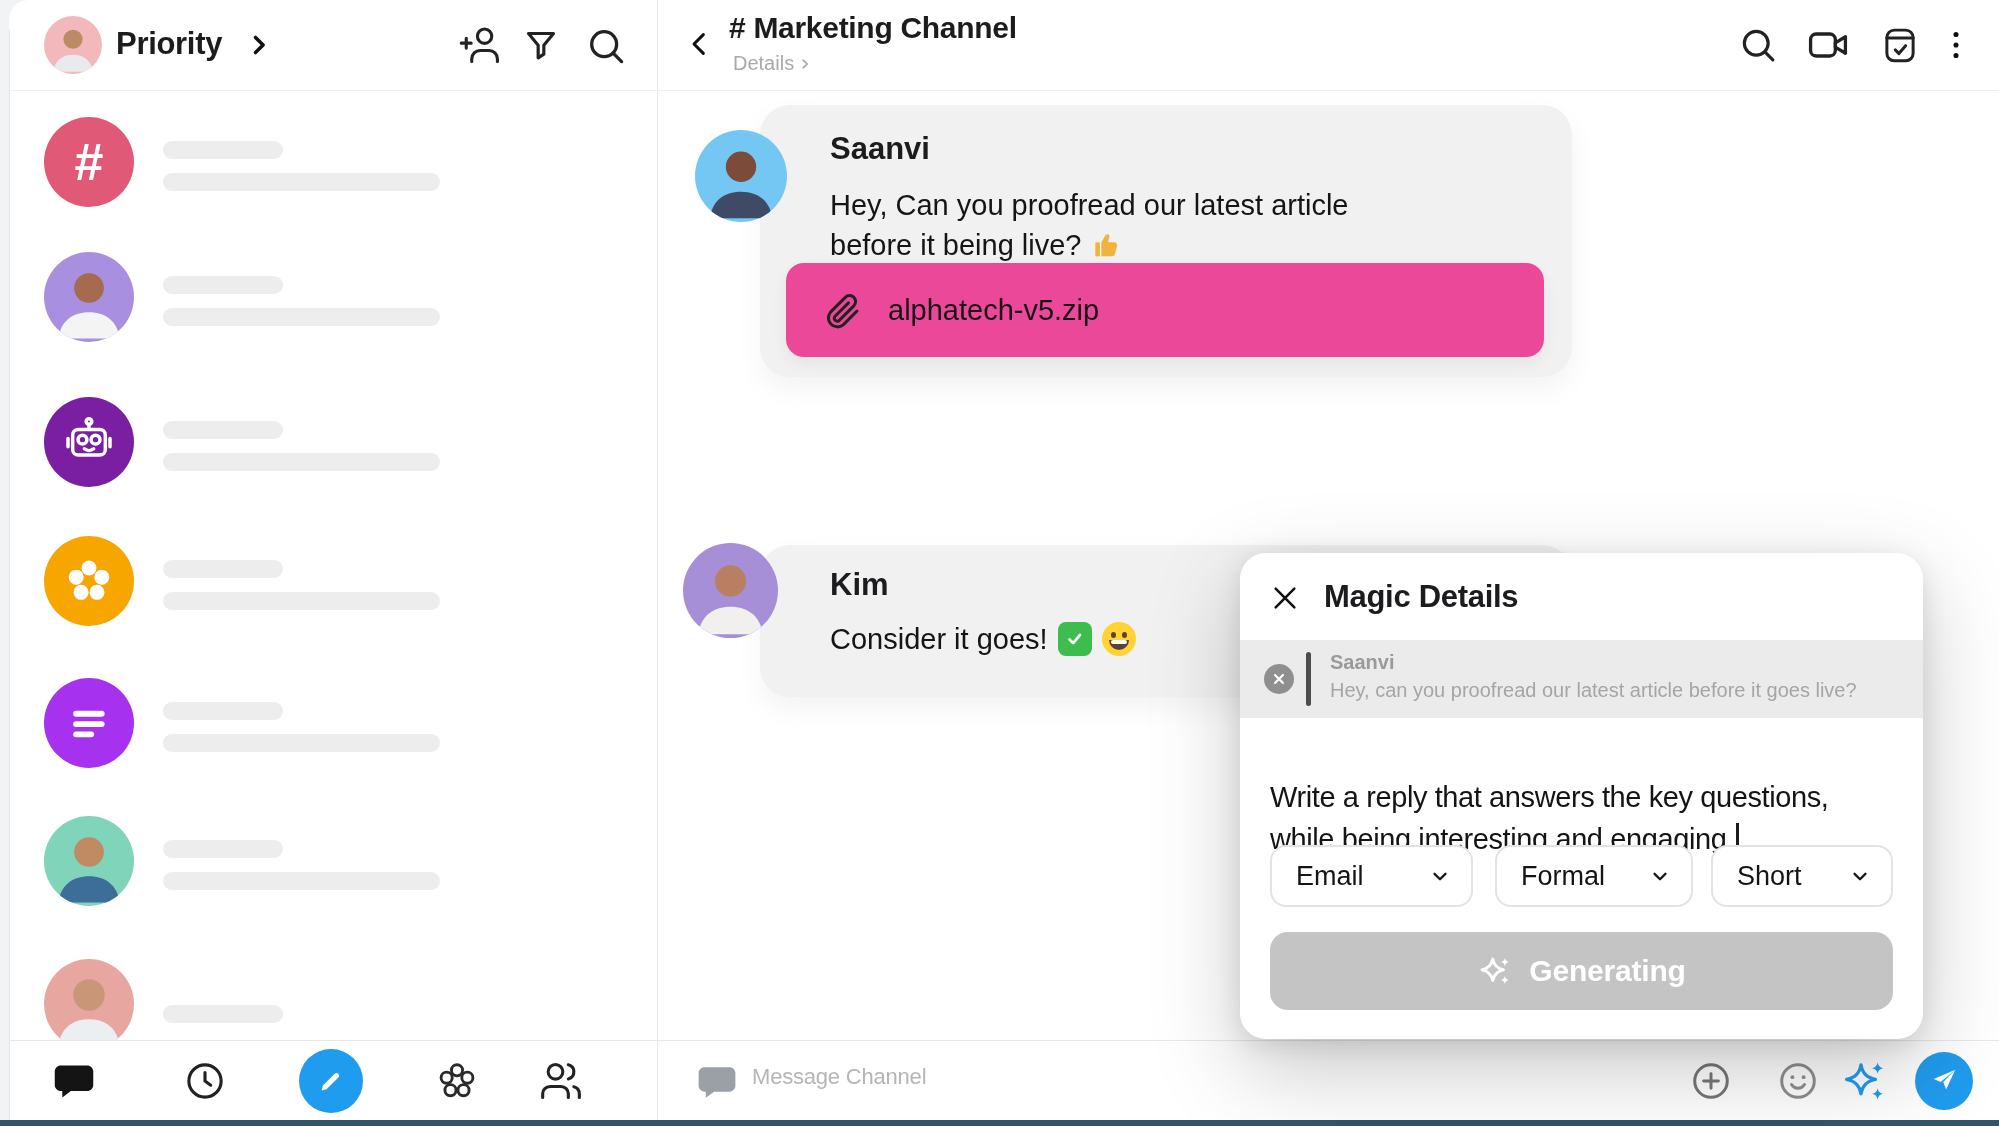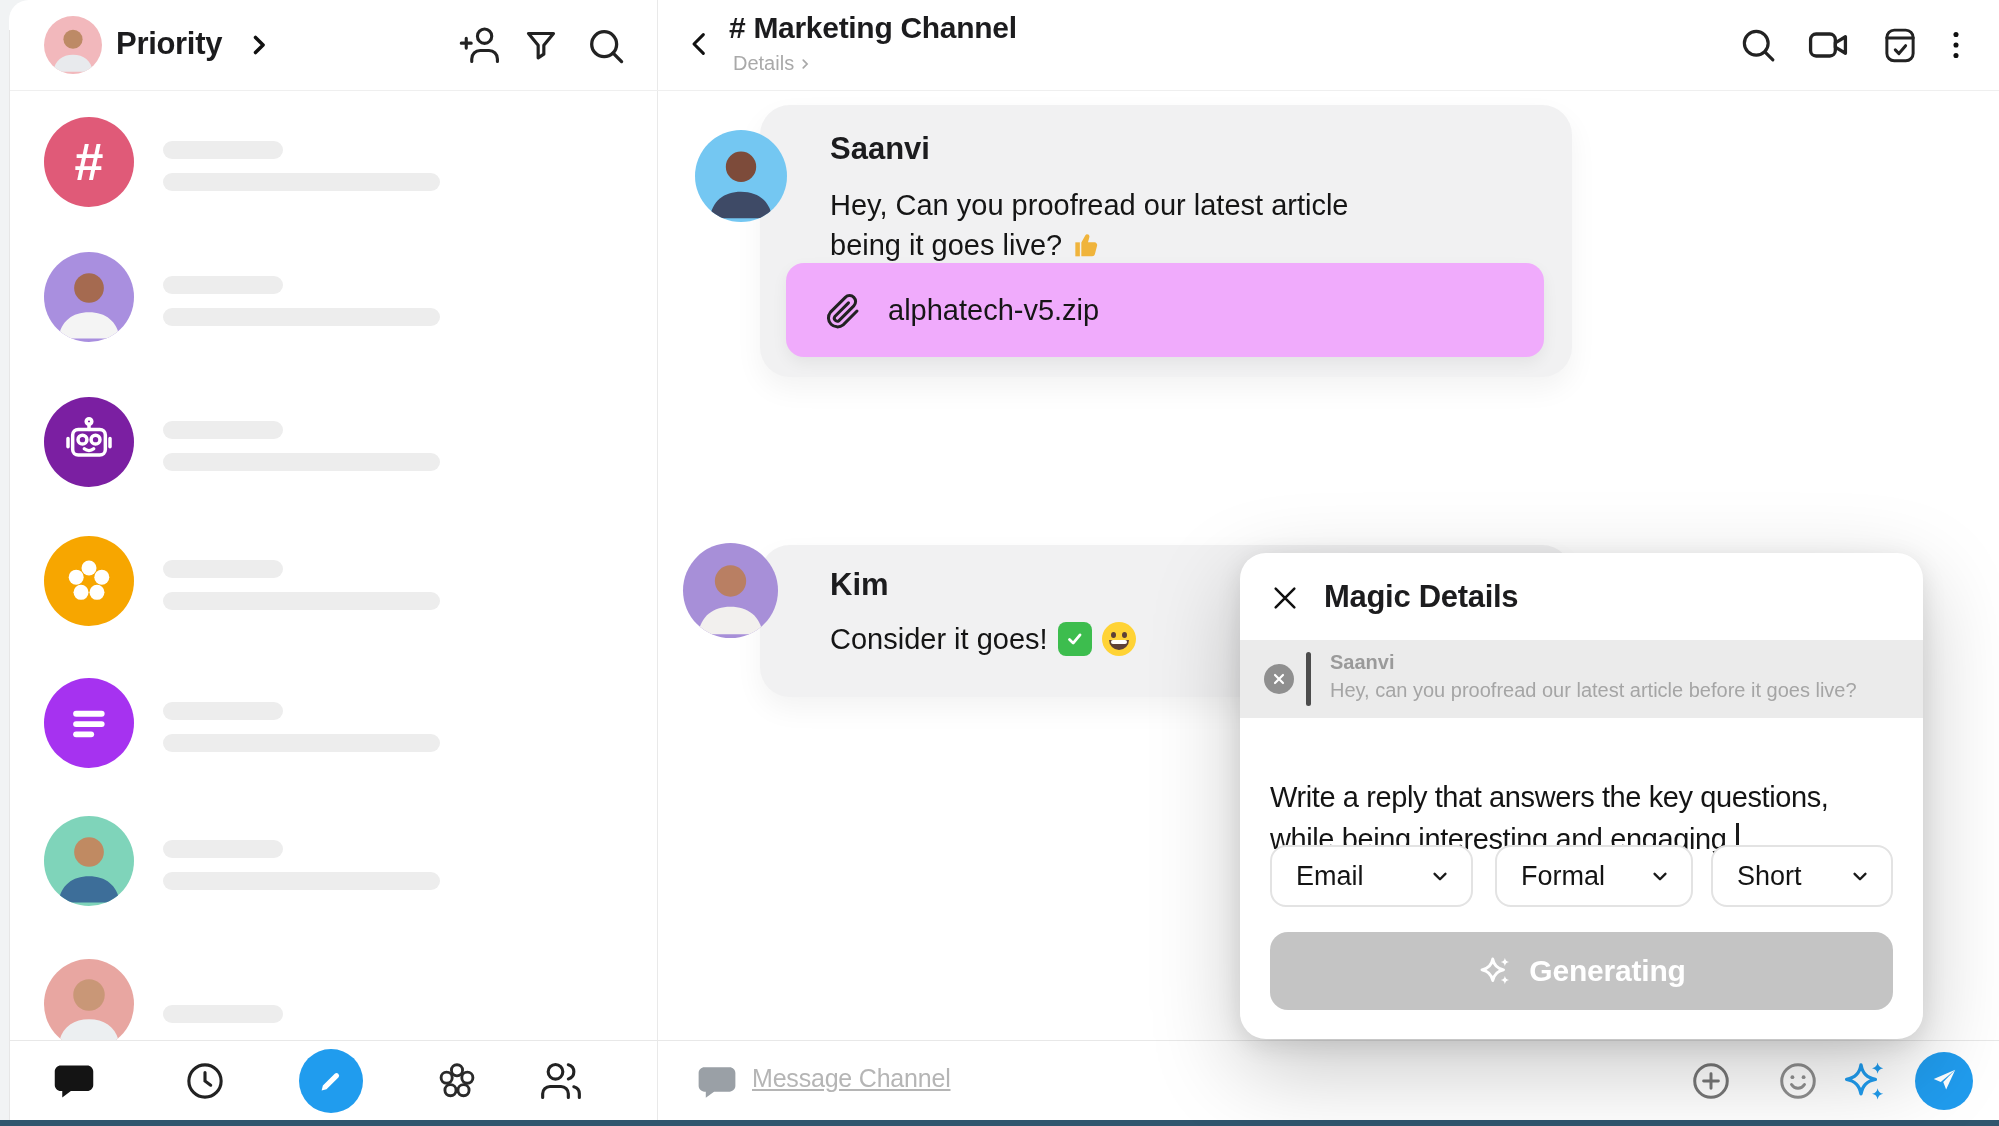--- a/index.html
+++ b/index.html
@@ -40,21 +40,21 @@
   
   .toolbar-ic{top:1058px;width:46px;height:46px;}
   .compose-circle{left:299px;top:1049px;width:64px;height:64px;border-radius:50%;
                   display:flex;align-items:center;justify-content:center;}
 
   
   .bubble{background:#f1f1f2;border-radius:30px;box-shadow:0 12px 28px rgba(0,0,0,.05);}
   .msg-avatar{width:92px;height:92px;border-radius:50%;overflow:hidden;z-index:3;}
   .msg-name{position:absolute;left:70px;font-size:31px;font-weight:bold;}
   .msg-text{position:absolute;left:70px;font-size:29px;line-height:40px;color:#151515;display:flex;align-items:center;gap:10px;flex-wrap:wrap;}
-  .attach-card{position:absolute;left:26px;top:158px;width:758px;height:94px;background:#f0abfc;border-radius:18px;
+  .attach-card{position:absolute;left:26px;top:158px;width:758px;height:94px;background:#ec4899;border-radius:18px;
                box-shadow:0 6px 16px rgba(0,0,0,.06);display:flex;align-items:center;gap:26px;padding-left:36px;box-sizing:border-box;}
   .attach-name{font-size:29px;color:#161616;}
 
   
   .emoji-check{width:34px;height:34px;background:#3dbd4e;border-radius:8px;display:inline-flex;align-items:center;justify-content:center;}
   .emoji-grin{width:34px;height:34px;background:#ffd335;border-radius:50%;position:relative;display:inline-block;}
   .emoji-grin .eye{position:absolute;top:10px;width:5px;height:6px;border-radius:50%;background:#5d4037;}
   .emoji-grin .mouth{position:absolute;left:7px;top:18px;width:20px;height:10px;background:#5d4037;border-radius:0 0 10px 10px;overflow:hidden;}
   .emoji-grin .teeth{position:absolute;left:2px;top:0;width:16px;height:4px;background:#fff;border-radius:2px;}
 
@@ -72,21 +72,21 @@
   .popup-prompt{position:absolute;left:30px;top:183px;font-size:29px;line-height:42px;color:#141414;letter-spacing:-.4px;white-space:nowrap;margin-top:40px;}
   .caret{display:inline-block;width:3px;height:30px;background:#1b1b1b;vertical-align:-4px;margin-left:2px;}
   .dropdown{position:absolute;top:292px;height:62px;border:2px solid #e3e3e3;border-radius:16px;box-sizing:border-box;
             display:flex;align-items:center;justify-content:space-between;padding:0 18px 0 24px;background:#fff;}
   .dropdown .val{font-size:27px;color:#141414;}
   .gen-btn{position:absolute;left:30px;top:379px;width:623px;height:78px;border-radius:18px;
            display:flex;align-items:center;justify-content:center;gap:16px;}
   .gen-label{color:#fff;font-size:30px;font-weight:bold;letter-spacing:-.2px;}
 
   
-  .composer-text{left:752px;top:1064px;font-size:25px;color:#b5b5b5;letter-spacing:-.2px;text-decoration:underline;}
+  .composer-text{left:752px;top:1064px;font-size:22px;color:#b5b5b5;letter-spacing:-.2px;}
   .send-circle{left:1915px;top:1052px;width:58px;height:58px;border-radius:50%;
                display:flex;align-items:center;justify-content:center;}
 </style>
 </head>
 <body>
 
 <div class="stage">
 
   <div class="abs hdr-avatar" style="background:#f2b8bc;">
     <svg class="sil" viewBox="0 0 100 100">
@@ -239,21 +239,21 @@
     </div>
     <div class="ph-line" style="left:163px;top:46px;width:120px;"></div>
   </div>
 
   <div class="abs bubble" style="left:760px;top:105px;width:812px;height:272px;">
     <div class="msg-name" style="top:26px;">Saanvi</div>
     <div class="msg-text" style="top:80px;">
         <span>Hey, Can you proofread our latest article</span>
       </div>
     <div class="msg-text" style="top:120px;">
-      <span>being it goes live?</span>
+      <span>before it being live?</span>
       <svg width="32" height="32" viewBox="0 0 24 24" fill="#f0b43c">
         <path d="M2.5 10h3.4v10.5H2.5z"></path>
         <path d="M7 20.5h8.1c1 0 1.9-.7 2.1-1.7l1.6-6.3A2 2 0 0 0 16.9 10H12l1-3.9A1.75 1.75 0 0 0 11.3 4c-.52 0-1 .28-1.25.73L7 10.2z"></path>
       </svg>
     </div>
     <div class="attach-card">
       <svg width="40" height="40" viewBox="0 0 24 24" fill="none" stroke="#222" stroke-width="1.8" stroke-linecap="round" stroke-linejoin="round">
         <path d="M21 12.6l-8.3 8.3a5.4 5.4 0 0 1-7.6-7.6l8.9-8.9a3.6 3.6 0 0 1 5.1 5.1l-8.9 8.9a1.8 1.8 0 0 1-2.5-2.5l8.2-8.2"></path>
       </svg>
       <span class="attach-name">alphatech-v5.zip</span>

